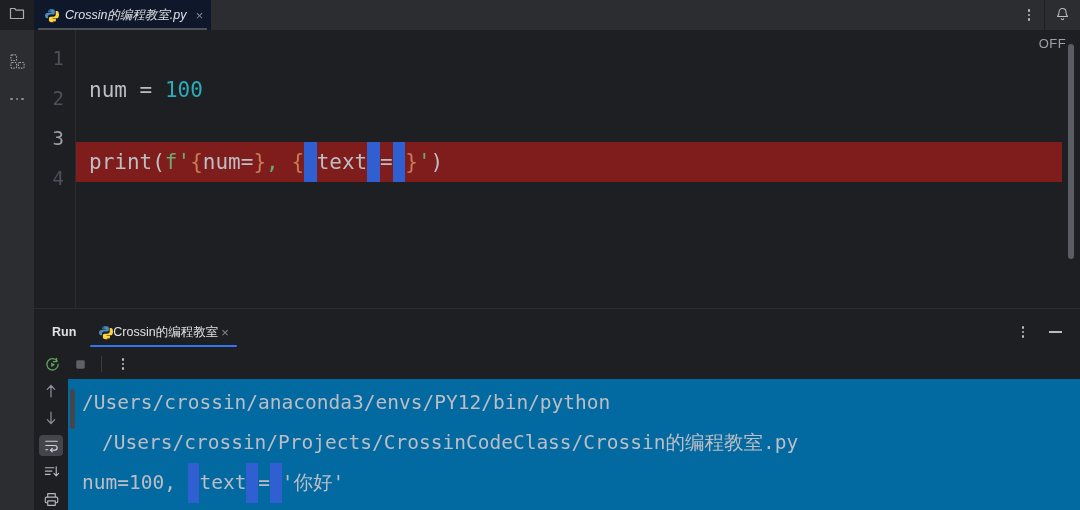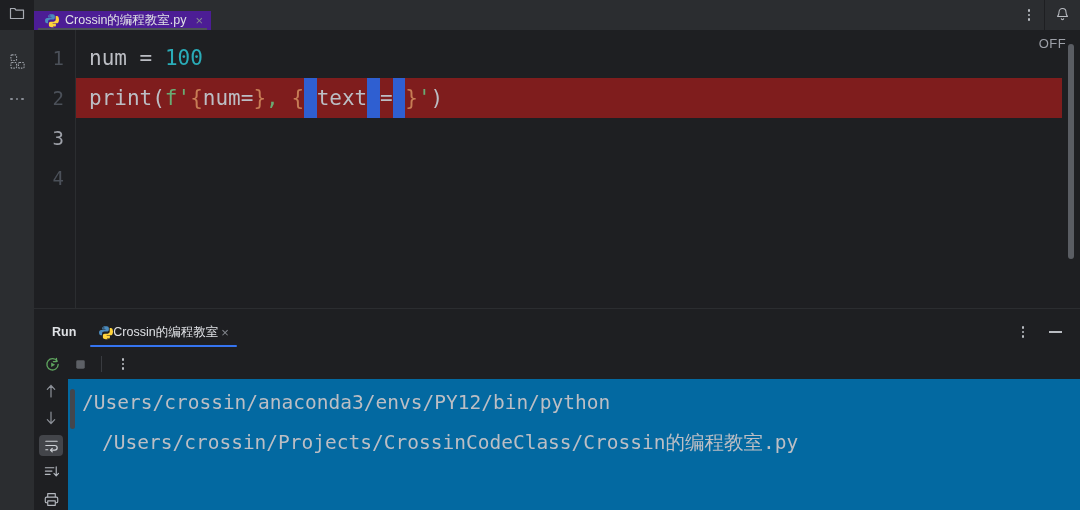--- a/index.html
+++ b/index.html
@@ -35,25 +35,26 @@
     flex: 1;
     height: 30px;
     display: flex;
     align-items: flex-end;
     background: #2b2d30;
     position: relative;
   }
   .tab {
     display: flex;
     align-items: center;
-    height: 19px;
+    height: 30px;
     padding: 0 8px 0 10px;
     gap: 6px;
     position: relative;
-    background: #4c1d95;
+    background: #0f172a;
+    font-style: italic;
   }
   .tab.active::after {
     content: "";
     position: absolute;
     left: 4px; right: 4px; bottom: 0;
     height: 2px;
     background: #4e5157;
   }
   .py-icon {
     width: 15px; height: 15px;
@@ -153,20 +154,21 @@
   }
   .codeline {
     height: 40px;
     line-height: 40px;
     padding-left: 13px;
     font-family: "DejaVu Sans Mono", monospace;
     font-size: 21px;
     color: #bcbec4;
     white-space: pre;
     position: relative;
+    margin-top: 32px;
   }
   .codeline.current {
     background: #7f1d1d;
   }
   .cl-num { color: #2aacb8; }
   .cl-str { color: #6aab73; }
   .cl-fpref { color: #6aab73; }
   .cl-brace { color: #c77d55; }
   .cl-punct { color: #bcbec4; }
   .ws-hl {
@@ -487,18 +489,19 @@
               <path d="M5 6.5V2.8h8V6.5" fill="none" stroke="#b4b8bf" stroke-width="1.2" stroke-linejoin="round"></path>
               <rect x="2.4" y="6.5" width="13.2" height="6" rx="1.4" fill="none" stroke="#b4b8bf" stroke-width="1.2"></rect>
               <path d="M5 10.5h8v4.7H5z" fill="#1e1f22" stroke="#b4b8bf" stroke-width="1.2" stroke-linejoin="round"></path>
             </svg>
           </div>
         </div>
         <div class="console" id="console">
           <div class="console-scroll"></div>
         <div class="out-line"><span class="cl-punct">/Users/crossin/anaconda3/envs/PY12/bin/python</span></div>
             <div class="out-line indent"><span class="cl-punct">/Users/crossin/Projects/CrossinCodeClass/Crossin的编程教室.py</span></div>
+            <div class="out-line"><span class="cl-punct">num=100, </span><span class="ws-hl"> </span><span class="cl-punct">text</span><span class="ws-hl"> </span><span class="cl-punct">=</span><span class="ws-hl"> </span><span class="cl-punct">'你好'</span></div>
           </div>
       </div>
 
     </div>
   </div>
 </div>
 
 </body></html>

